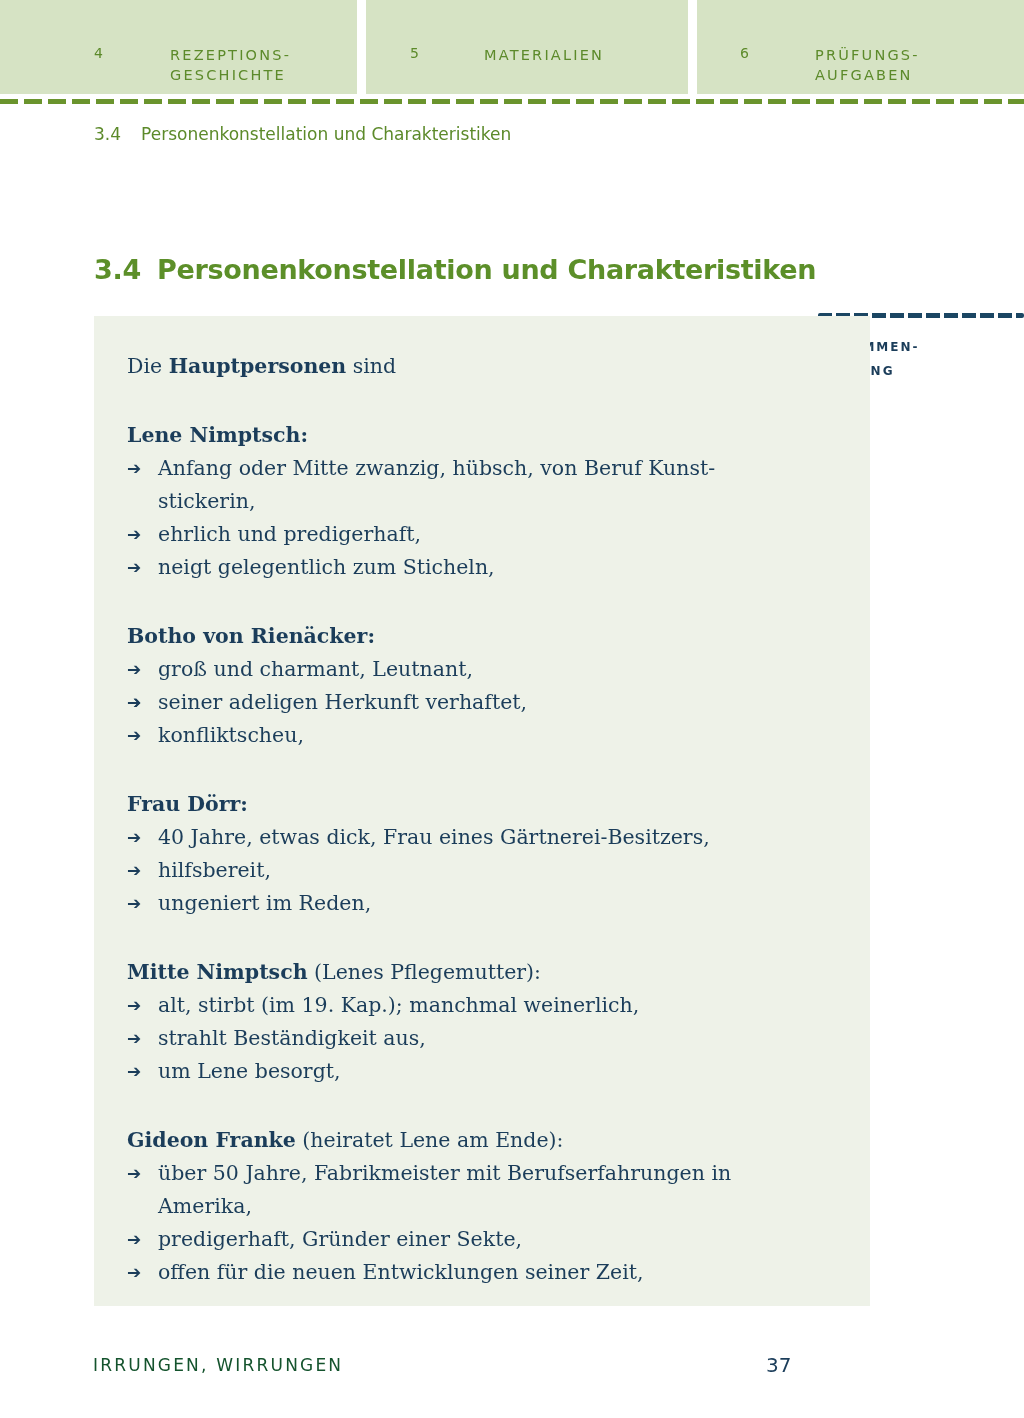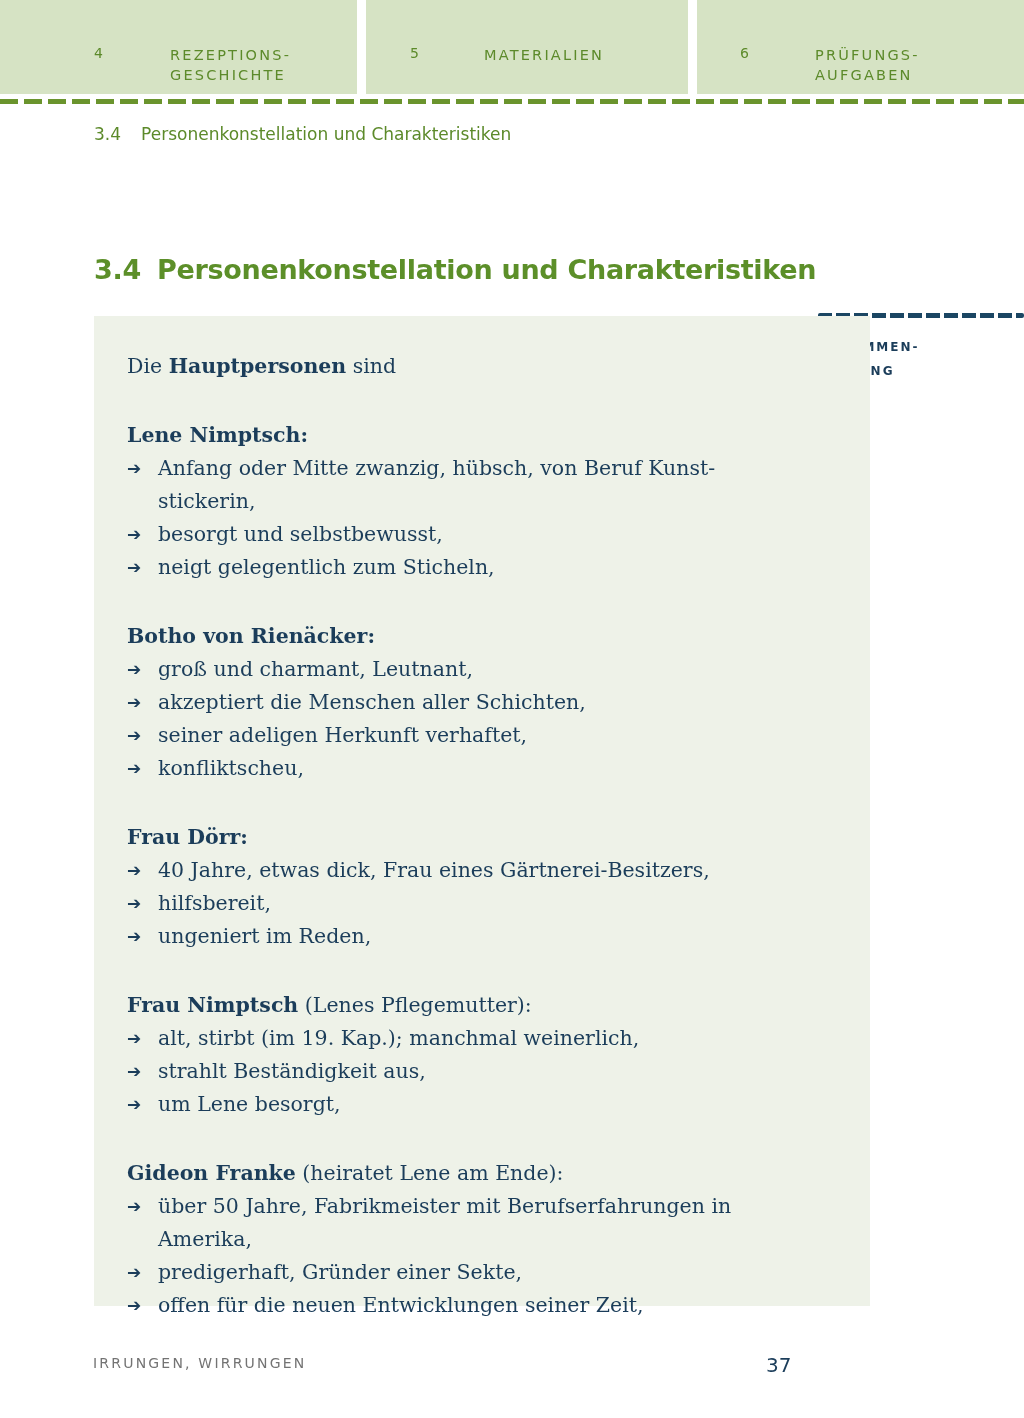--- a/index.html
+++ b/index.html
@@ -32,21 +32,21 @@
   .box-content { position: absolute; left: 33px; top: 34px; width: 640px; font-family: "DejaVu Serif", serif; font-size: 20.5px; color: #1b3d5a; }
   .intro { line-height: 33px; margin-bottom: 25px; }
   .intro b { font-weight: bold; }
   .person { margin-bottom: 25px; }
   .person-head { line-height: 33px; margin-top: 36px; }
   .person-head b { font-weight: bold; }
   .bullets { margin: 0; padding: 0; list-style: none; }
   .bullets li { position: relative; padding-left: 31px; line-height: 33px; }
   .arrow { position: absolute; left: 0; top: 0; font-family: "DejaVu Sans", sans-serif; font-weight: bold; font-size: 17px; color: #1b3d5a; }
 
-  .footer-title { position: absolute; left: 93px; top: 1355px; font-family: "DejaVu Sans", sans-serif; font-size: 14px; color: #737373; letter-spacing: 2.2px; }
+  .footer-title { position: absolute; left: 93px; top: 1355px; font-family: "DejaVu Sans", sans-serif; font-size: 17px; color: #14532d; letter-spacing: 2.2px; }
   .page-number { position: absolute; left: 766px; top: 1353px; font-family: "DejaVu Sans", sans-serif; font-size: 20px; color: #1b3d5a; }
 </style>
 </head>
 <body>
 
 <div class="tab tab-1">
   <span class="tab-num">4</span>
   <span class="tab-label">REZEPTIONS-
 GESCHICHTE</span>
 </div>
@@ -77,46 +77,46 @@
 <div class="summary-box">
   <div class="box-content">
     <div class="intro">
       <span>Die </span><b>Hauptpersonen</b><span> sind</span>
     </div>
 
     <div class="person">
       <div class="person-head"><b>Lene Nimptsch:</b><span></span></div>
       <ul class="bullets">
         <li><span class="arrow">➔</span><span>Anfang oder Mitte zwanzig, hübsch, von Beruf Kunst-stickerin,</span></li>
-        <li><span class="arrow">➔</span><span>besorgt und selbstbewusst,</span></li>
+        <li><span class="arrow">➔</span><span>ehrlich und predigerhaft,</span></li>
         <li><span class="arrow">➔</span><span>neigt gelegentlich zum Sticheln,</span></li>
       </ul>
     </div>
 
     <div class="person">
       <div class="person-head"><b>Botho von Rienäcker:</b><span></span></div>
       <ul class="bullets">
         <li><span class="arrow">➔</span><span>groß und charmant, Leutnant,</span></li>
-        <li><span class="arrow">➔</span><span>akzeptiert die Menschen aller Schichten,</span></li>
+        <li><span class="arrow">➔</span></li>
         <li><span class="arrow">➔</span><span>seiner adeligen Herkunft verhaftet,</span></li>
         <li><span class="arrow">➔</span><span>konfliktscheu,</span></li>
       </ul>
     </div>
 
     <div class="person">
       <div class="person-head"><b>Frau Dörr:</b><span></span></div>
       <ul class="bullets">
         <li><span class="arrow">➔</span><span>40 Jahre, etwas dick, Frau eines Gärtnerei-Besitzers,</span></li>
         <li><span class="arrow">➔</span><span>hilfsbereit,</span></li>
         <li><span class="arrow">➔</span><span>ungeniert im Reden,</span></li>
       </ul>
     </div>
 
     <div class="person">
-      <div class="person-head"><b>Frau Nimptsch</b><span> (Lenes Pflegemutter):</span></div>
+      <div class="person-head"><b>Mitte Nimptsch</b><span> (Lenes Pflegemutter):</span></div>
       <ul class="bullets">
         <li><span class="arrow">➔</span><span>alt, stirbt (im 19. Kap.); manchmal weinerlich,</span></li>
         <li><span class="arrow">➔</span><span>strahlt Beständigkeit aus,</span></li>
         <li><span class="arrow">➔</span><span>um Lene besorgt,</span></li>
       </ul>
     </div>
 
     <div class="person">
       <div class="person-head"><b>Gideon Franke</b><span> (heiratet Lene am Ende):</span></div>
       <ul class="bullets">

